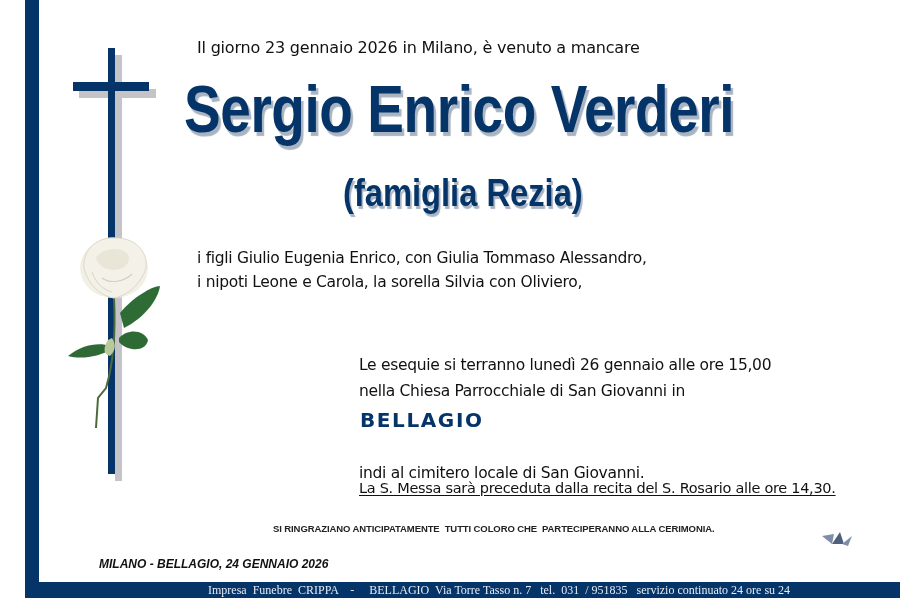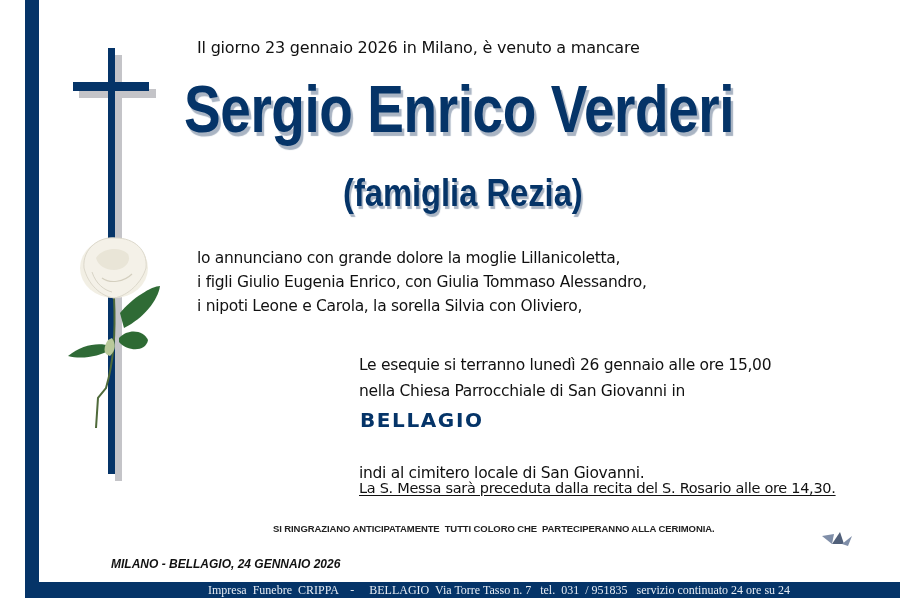--- a/index.html
+++ b/index.html
@@ -74,21 +74,21 @@
     .funeral .l5 {
       position: absolute; top: 124px; left: 0; font-size: 14.5px;
       text-decoration: underline; text-underline-offset: 2px;
     }
     .thanks {
       position: absolute; left: 273px; top: 523px;
       font-family: "Liberation Sans", sans-serif; font-size: 9.5px; font-weight: 700;
       color: #222; white-space: pre; letter-spacing: -0.1px;
     }
     .place-date {
-      position: absolute; left: 111px; top: 557px;
+      position: absolute; left: 99px; top: 557px;
       font-family: "Liberation Sans", sans-serif; font-size: 12px;
       font-weight: 700; font-style: italic; color: #111;
     }
     .logo { position: absolute; left: 784px; top: 530px; width: 104px; height: 46px; }
     .logo-mark { position: absolute; left: 36px; top: 0; width: 34px; height: 18px; }
     .logo-text {
       position: absolute; left: 0; top: 16px; width: 104px; text-align: center;
       font-family: "Liberation Serif", serif; font-size: 22px; color: #51607a;
       letter-spacing: 1.5px;
     }
@@ -119,21 +119,20 @@
   <path d="M34 30 C40 20 58 18 66 26 C70 34 62 42 52 42 C44 42 36 38 34 30 Z" fill="#e9e5d7"></path>
   <path d="M40 50 C48 56 62 54 70 46" stroke="#d4cfbf" stroke-width="1.2" fill="none"></path>
   <path d="M30 44 C34 56 42 62 50 64" stroke="#d8d4c6" stroke-width="1" fill="none"></path>
 </svg>
 
 <div class="intro">Il giorno 23 gennaio 2026 in Milano, è venuto a mancare</div>
 <div class="name">Sergio Enrico Verderi</div>
 <div class="family">(famiglia Rezia)</div>
 
 <div class="mourners">
-  <div>lo annunciano con grande dolore la moglie Lillanicoletta,</div>
   <div>i figli Giulio Eugenia Enrico, con Giulia Tommaso Alessandro,</div>
   <div>i nipoti Leone e Carola, la sorella Silvia con Oliviero,</div>
 </div>
 
 <div class="funeral">
   <div class="l1">Le esequie si terranno lunedì 26 gennaio alle ore 15,00</div>
   <div class="l2">nella Chiesa Parrocchiale di San Giovanni in</div>
   <div class="place">BELLAGIO</div>
   <div class="l4">indi al cimitero locale di San Giovanni.</div>
   <div class="l5">La S. Messa sarà preceduta dalla recita del S. Rosario alle ore 14,30.</div>

